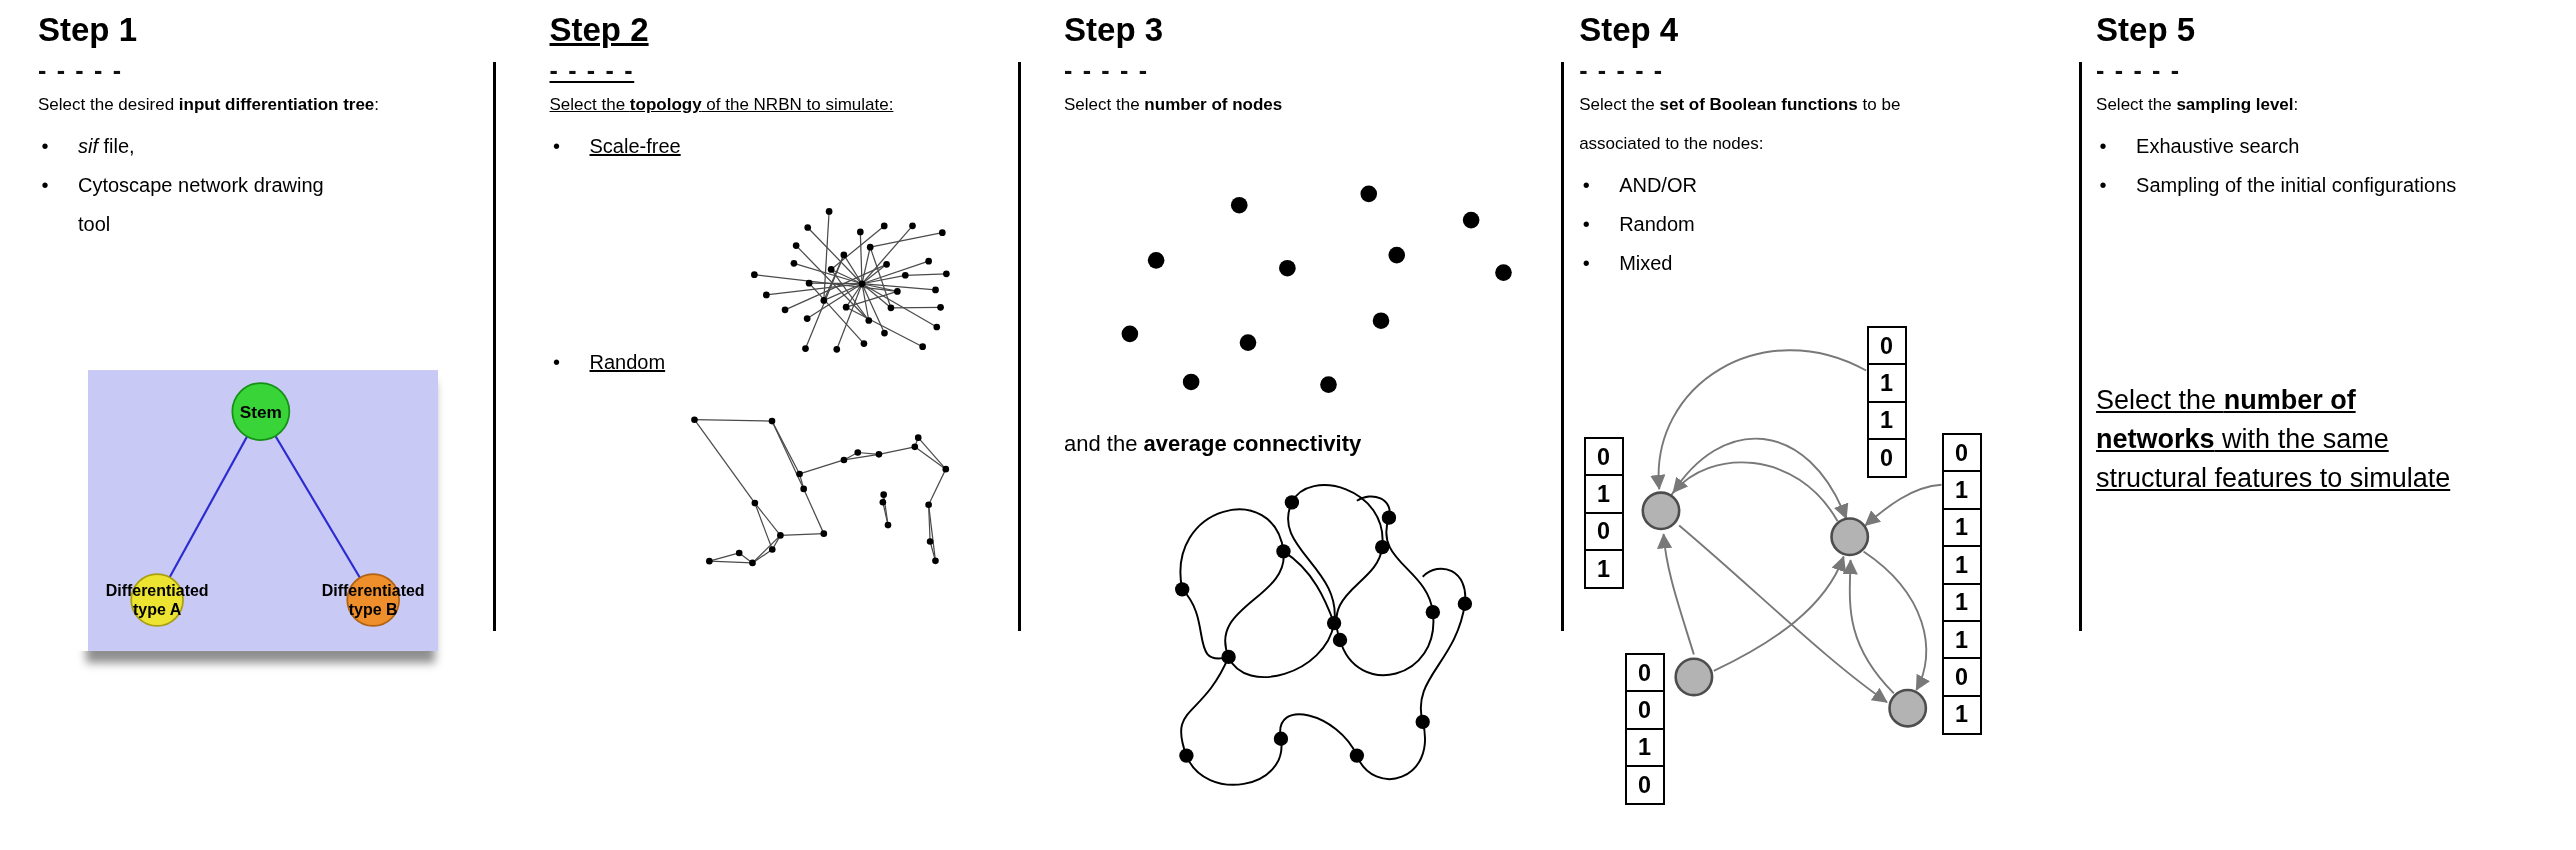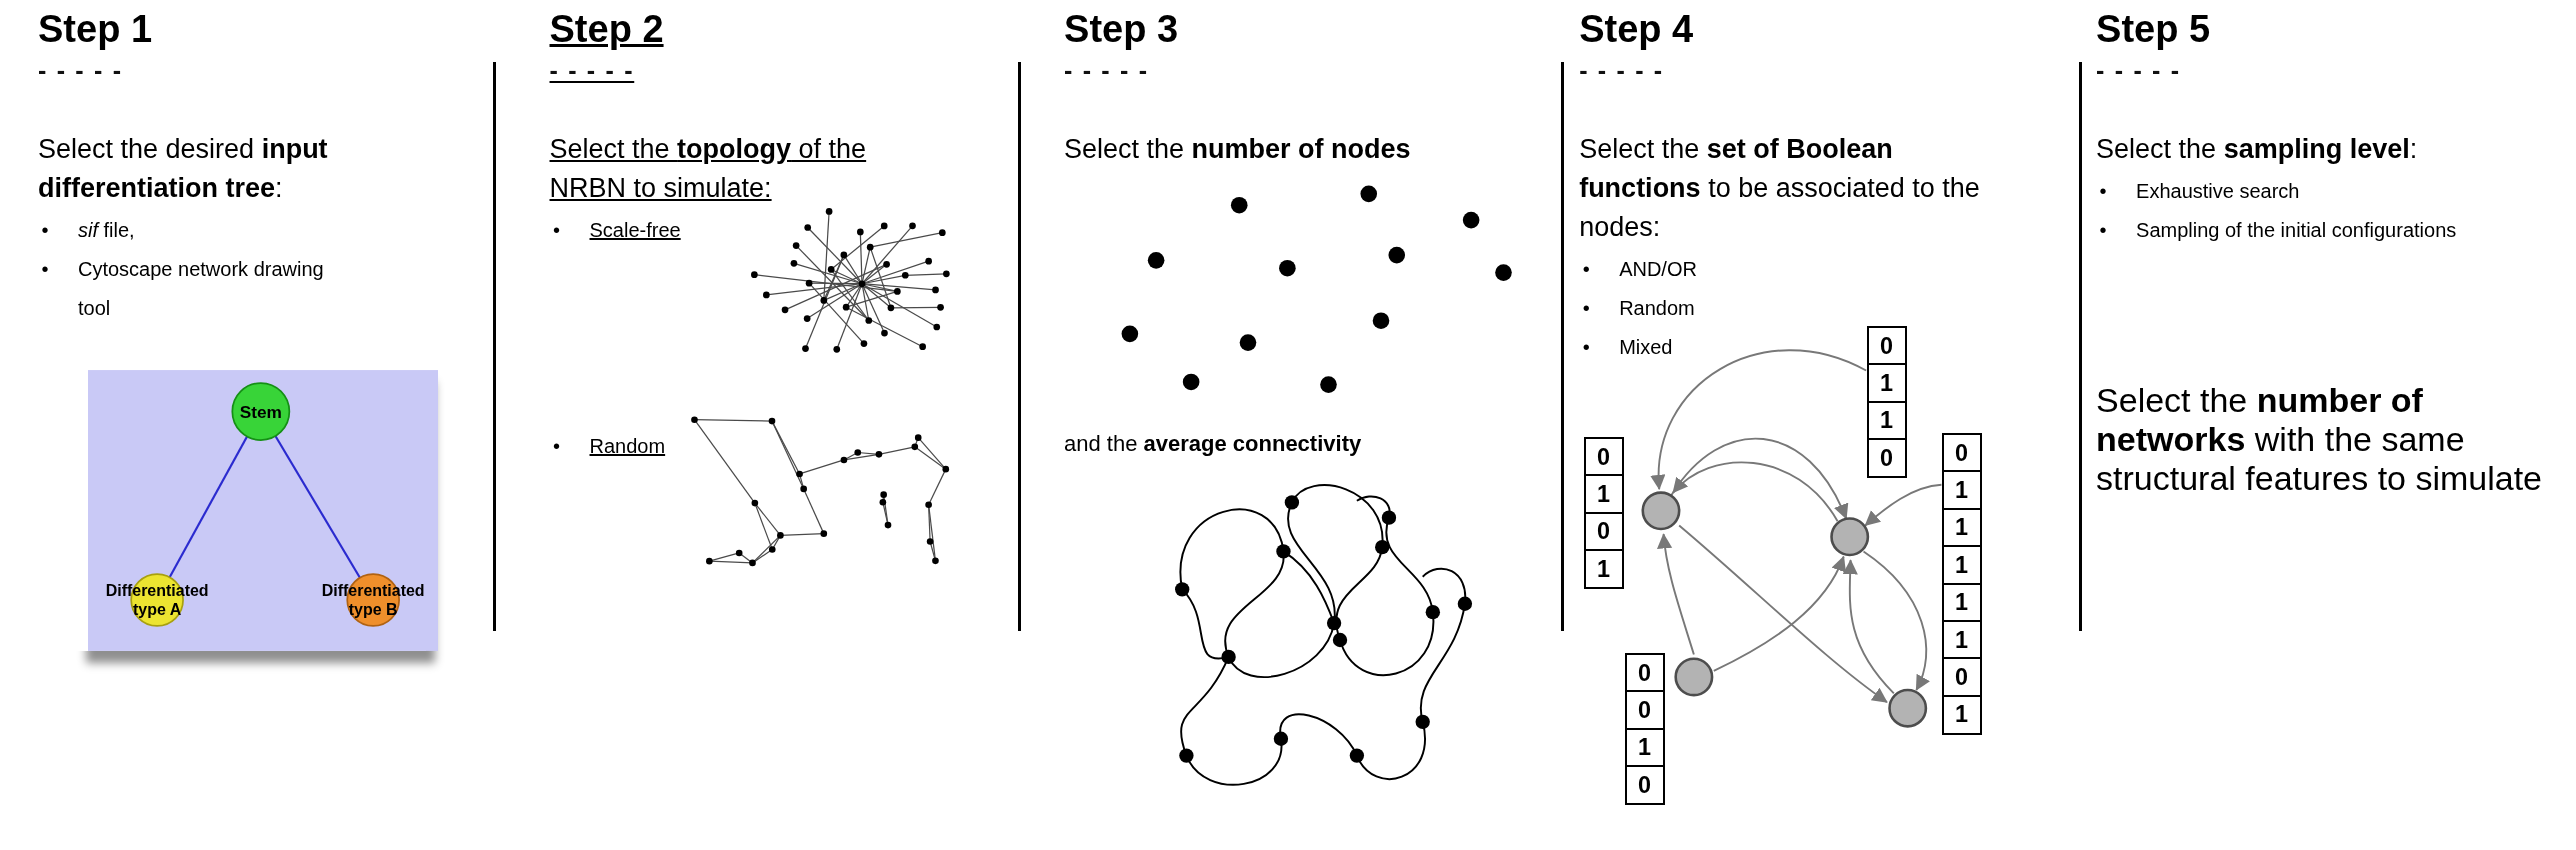--- a/index.html
+++ b/index.html
@@ -6,23 +6,23 @@
   html,body{width:2576px;height:851px;background:#ffffff;color:#000;
     font-family:"Liberation Sans",sans-serif;overflow:hidden;}
   .container{display:flex;width:2576px;height:851px;position:relative;}
   .col{position:relative;height:100%;}
   .divider{width:2.6px;background:#000;height:569px;margin-top:62px;flex:none;}
   .col1{width:493px;padding:12px 17.3px 0 38px;}
   .col2{width:523px;padding:12px 17.3px 0 54px;text-decoration:underline;}
   .col3{width:540px;padding:12px 17.3px 0 43px;}
   .col4{width:516px;padding:12px 8.7px 0 15.6px;}
   .col5{width:494px;padding:12px 15px 0 14px;}
-  .step-title{font-size:38px;font-weight:bold;line-height:35px;}
+  .step-title{font-size:33px;font-weight:bold;line-height:35px;}
   .dashes{font-weight:bold;font-size:25px;margin-top:8.7px;letter-spacing:1.7px;color:#111;}
-  .intro{margin-top:45px;font-size:27px;line-height:39px;}
+  .intro{font-size:17px;line-height:39px;}
   .col2 .intro{max-width:376px;}
   .col4 .intro{max-width:402px;}
   b{font-weight:bold;}
   i{font-style:italic;}
   .bullets{list-style:none;margin-top:3.5px;font-size:20px;line-height:39px;}
   .bullets li{position:relative;padding-left:40px;}
   .bullets li::before{content:"\2022";position:absolute;left:3.5px;}
   .col1 .bullets{max-width:290px;}
   .col5 .bullets li{max-width:407px;}
   .li-gap{margin-top:177px;}
@@ -33,21 +33,21 @@
   .sf-svg{position:absolute;left:232px;top:192px;}
   .rn-svg{position:absolute;left:177px;top:405px;}
   .dots-svg{position:absolute;left:87px;top:183px;}
   .tg-svg{position:absolute;left:93px;top:467px;}
   .p2abs{position:absolute;left:43px;top:424px;font-size:22px;line-height:39px;white-space:nowrap;}
   .bool-svg{position:absolute;left:0;top:0;width:516px;height:851px;z-index:1;}
   .ttable{position:absolute;z-index:2;}
   .cell{width:40px;height:40px;border:2.6px solid #000;background:#fff;
     font-size:23.4px;font-weight:bold;display:flex;align-items:center;justify-content:center;}
   .cell + .cell{margin-top:-2.6px;}
-  .para2{position:absolute;left:14px;top:381px;font-size:34px;line-height:39px;}
+  .para2{position:absolute;left:14px;top:381px;font-size:27px;line-height:39px;text-decoration:underline;}
   .pline{display:block;}
 </style>
 </head>
 <body>
 
 <div class="container">
 
   <section class="col col1">
     <h2 class="step-title">Step 1</h2>
     <div class="dashes">- - - - -</div>

